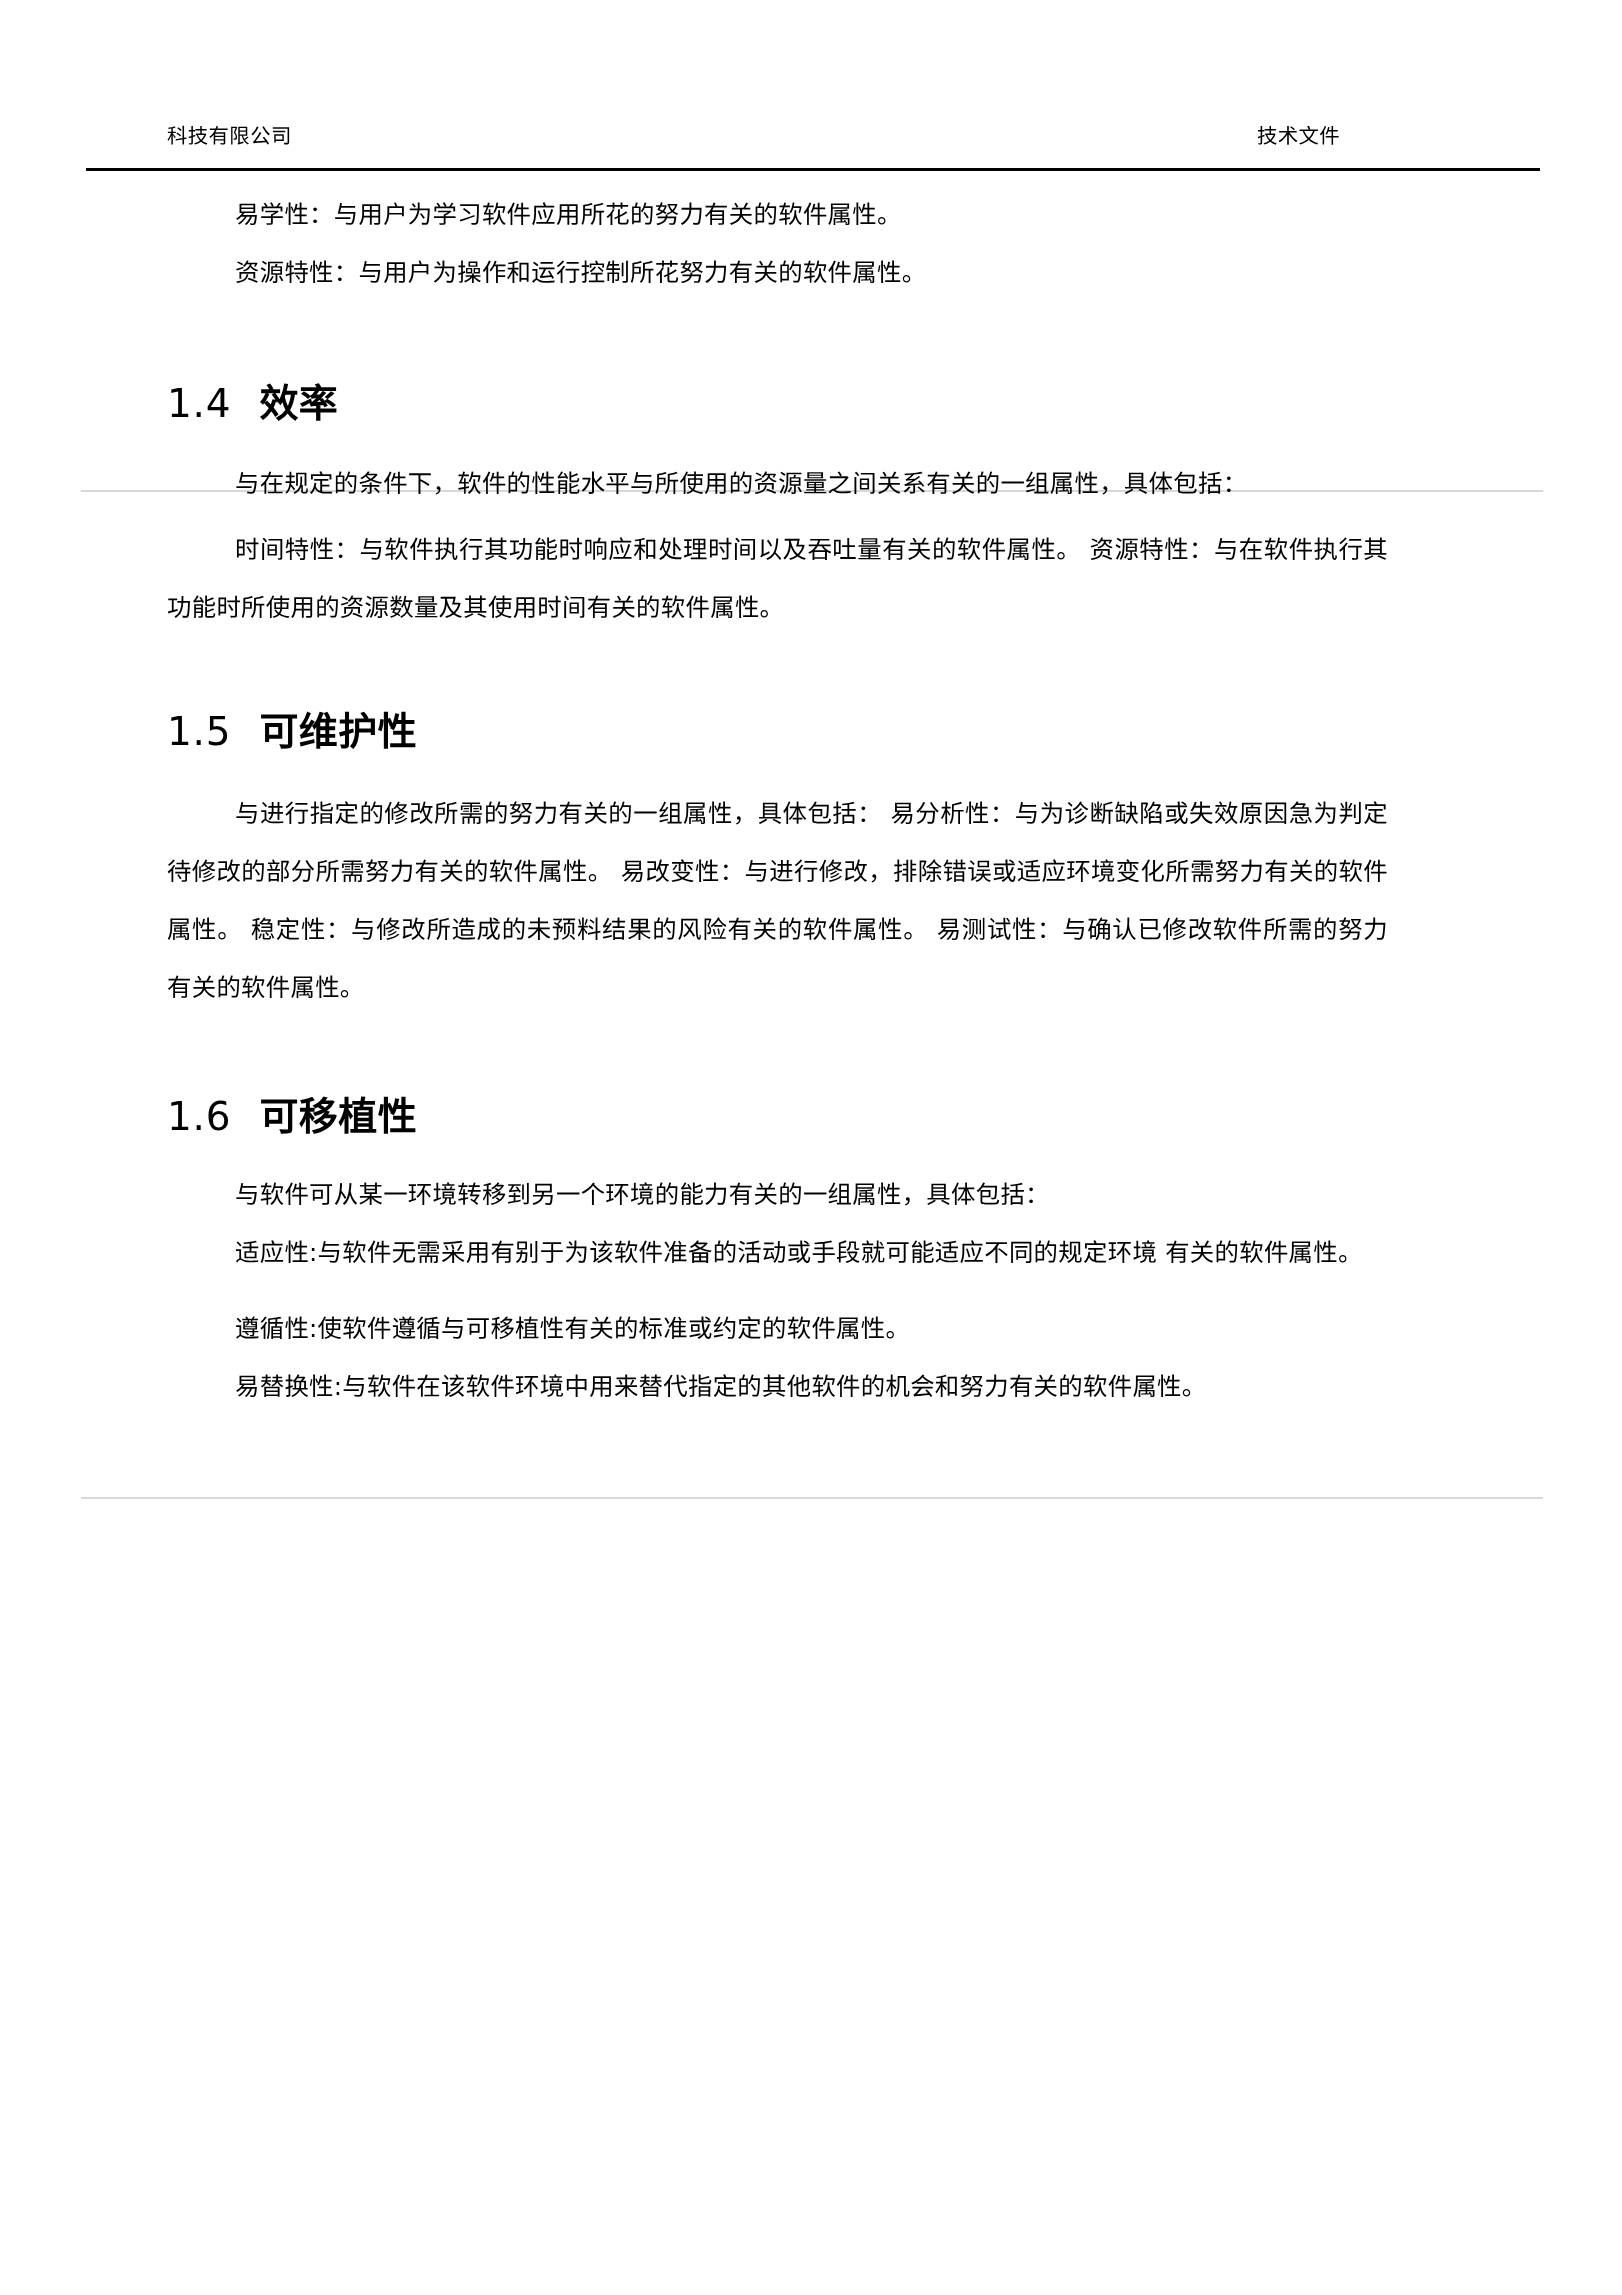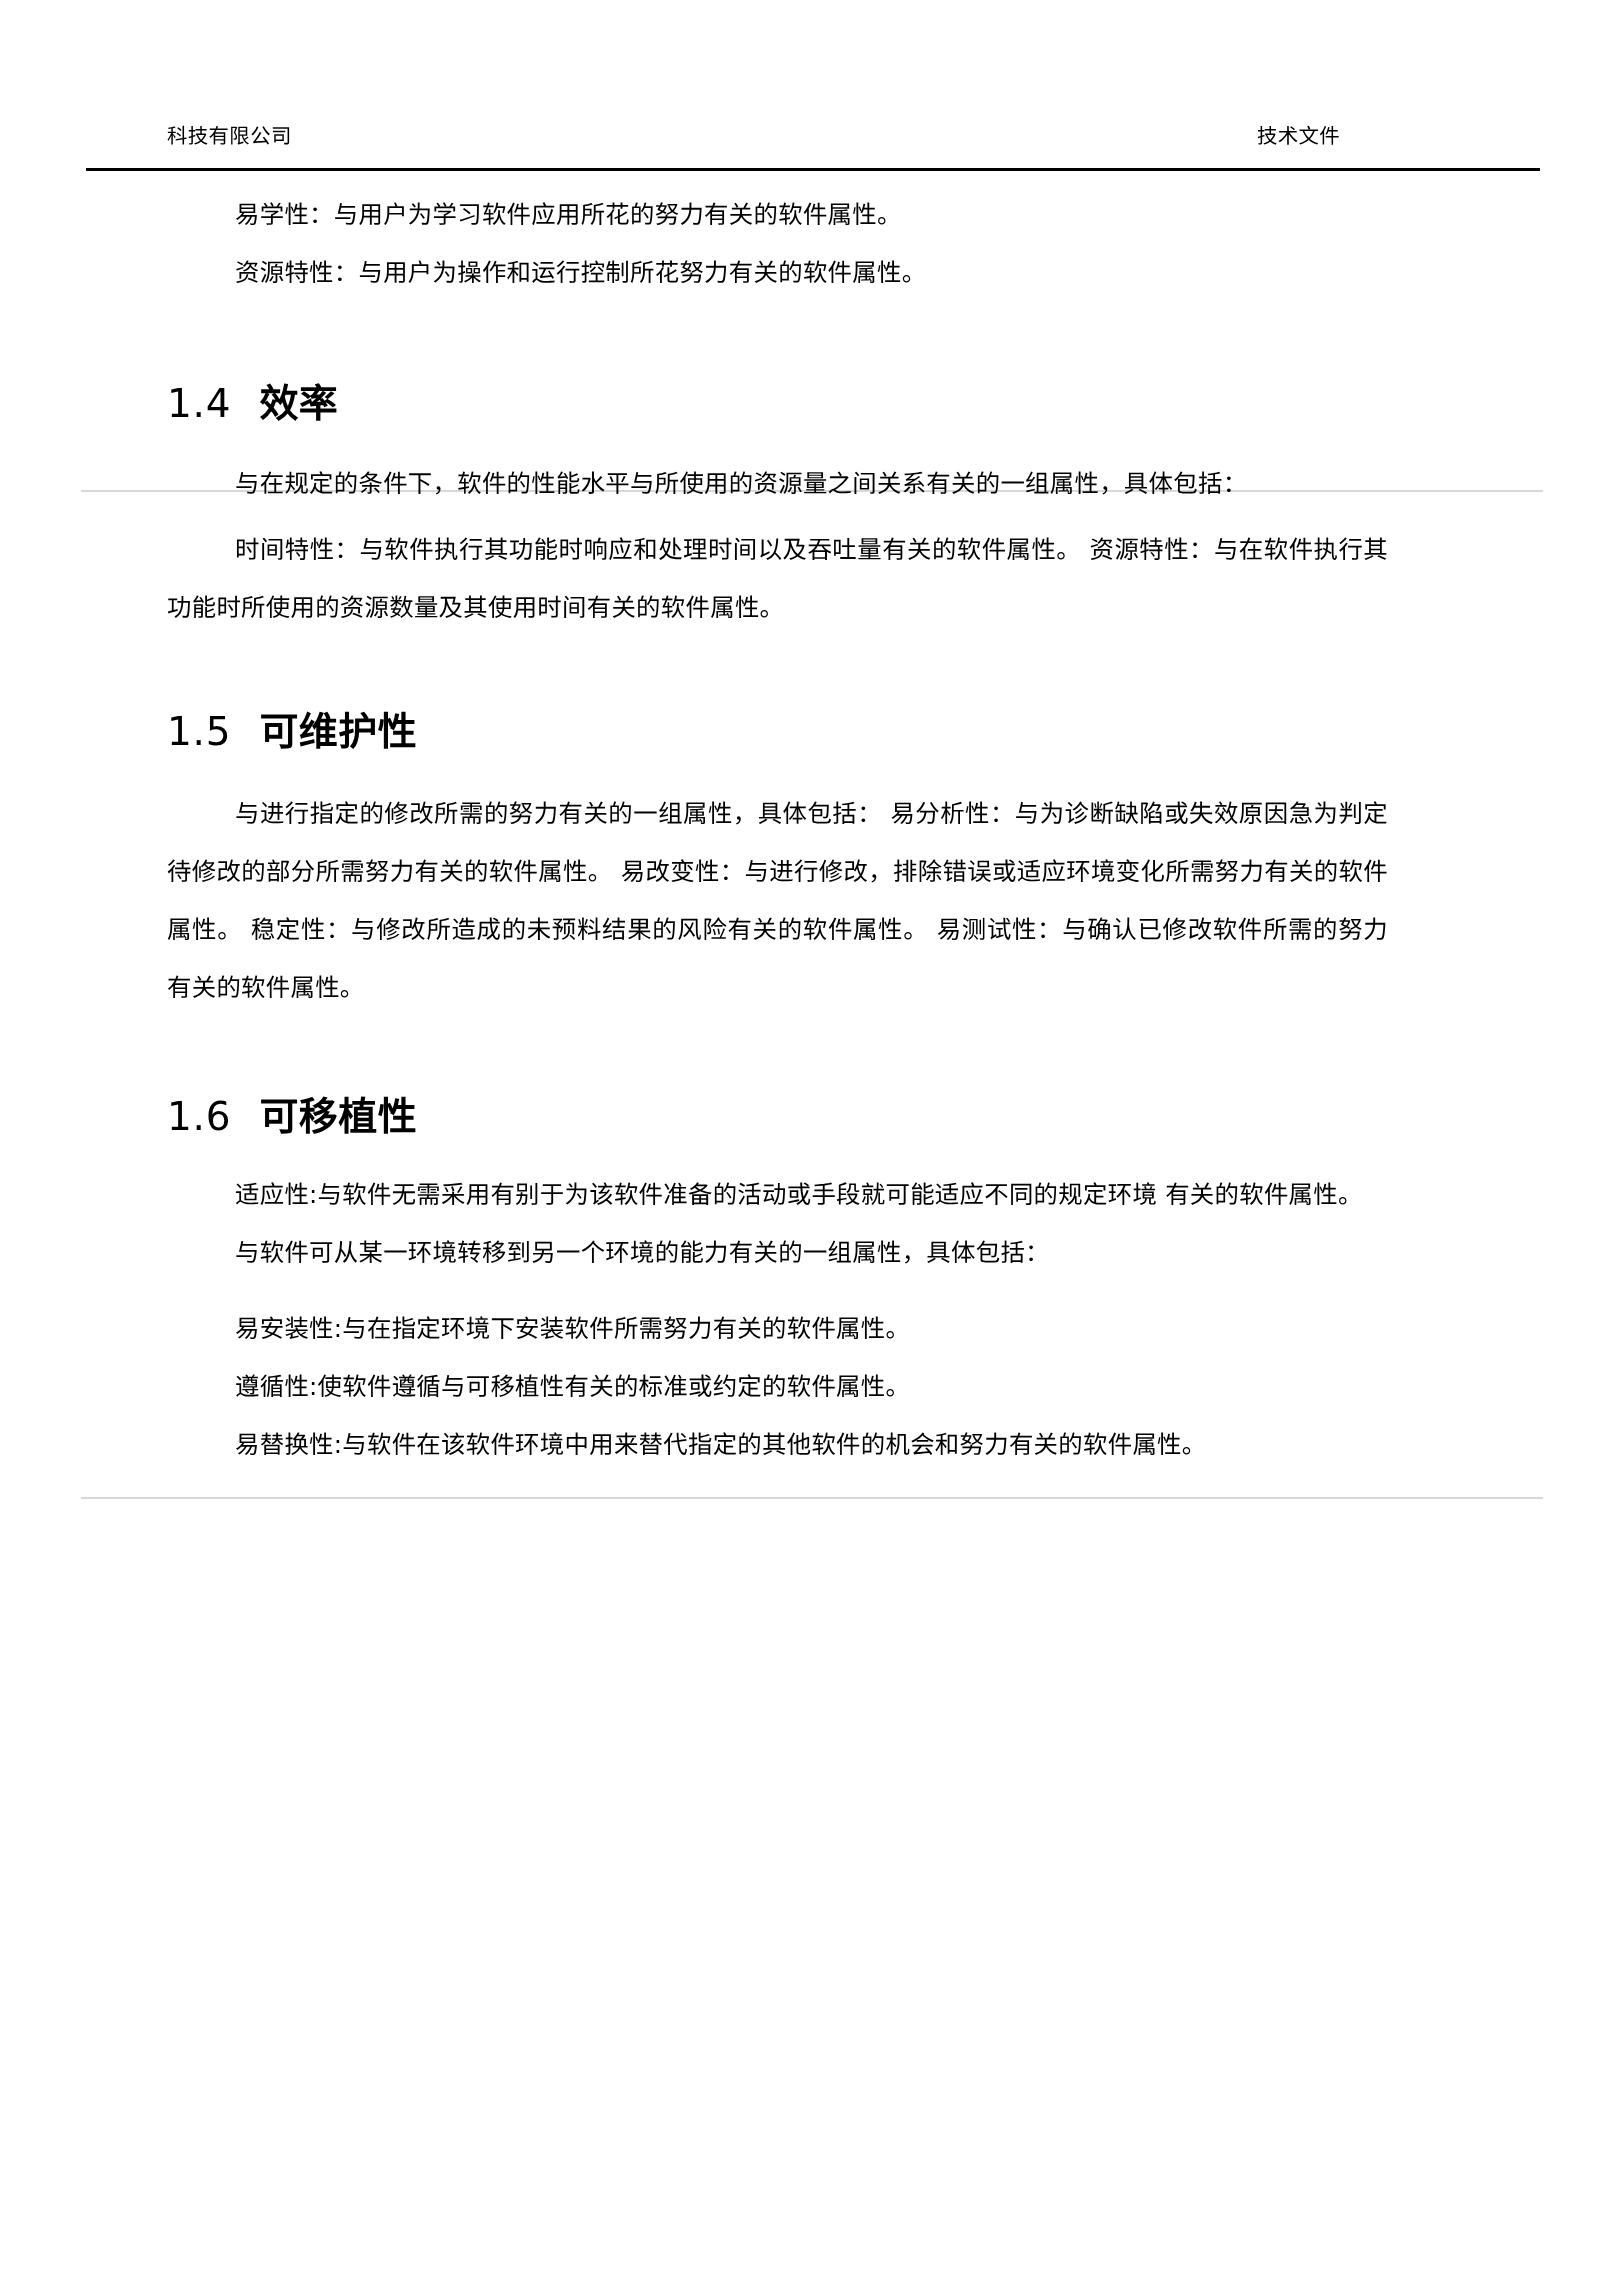--- a/index.html
+++ b/index.html
@@ -178,27 +178,26 @@
     <p class="body indent">与进行指定的修改所需的努力有关的一组属性，具体包括： 易分析性：与为诊断缺陷或失效原因急为判定待修改的部分所需努力有关的软件属性。 易改变性：与进行修改，排除错误或适应环境变化所需努力有关的软件属性。 稳定性：与修改所造成的未预料结果的风险有关的软件属性。 易测试性：与确认已修改软件所需的努力有关的软件属性。</p>
 
     <div class="sp-before-1-6"></div>
 
     <h2 class="sec-heading">
       <span class="num">1.6</span><span class="gap"></span><span>可移植性</span>
     </h2>
 
     <div class="sp-after-1-6"></div>
 
+    <p class="body indent">与软件可从某一环境转移到另一个环境的能力有关的一组属性，具体包括：</p>
+
     <p class="body indent">适应性:与软件无需采用有别于为该软件准备的活动或手段就可能适应不同的规定环境 有关的软件属性。</p>
 
-    <p class="body indent">与软件可从某一环境转移到另一个环境的能力有关的一组属性，具体包括：</p>
-
     <div class="sp-small"></div>
 
-    <p class="body indent">易安装性:与在指定环境下安装软件所需努力有关的软件属性。</p>
 
     <p class="body indent">遵循性:使软件遵循与可移植性有关的标准或约定的软件属性。</p>
 
     <p class="body indent">易替换性:与软件在该软件环境中用来替代指定的其他软件的机会和努力有关的软件属性。</p>
 
   </div>
 
   <div class="page-footer">
     <span class="folio">第 3 页</span>
   </div>

